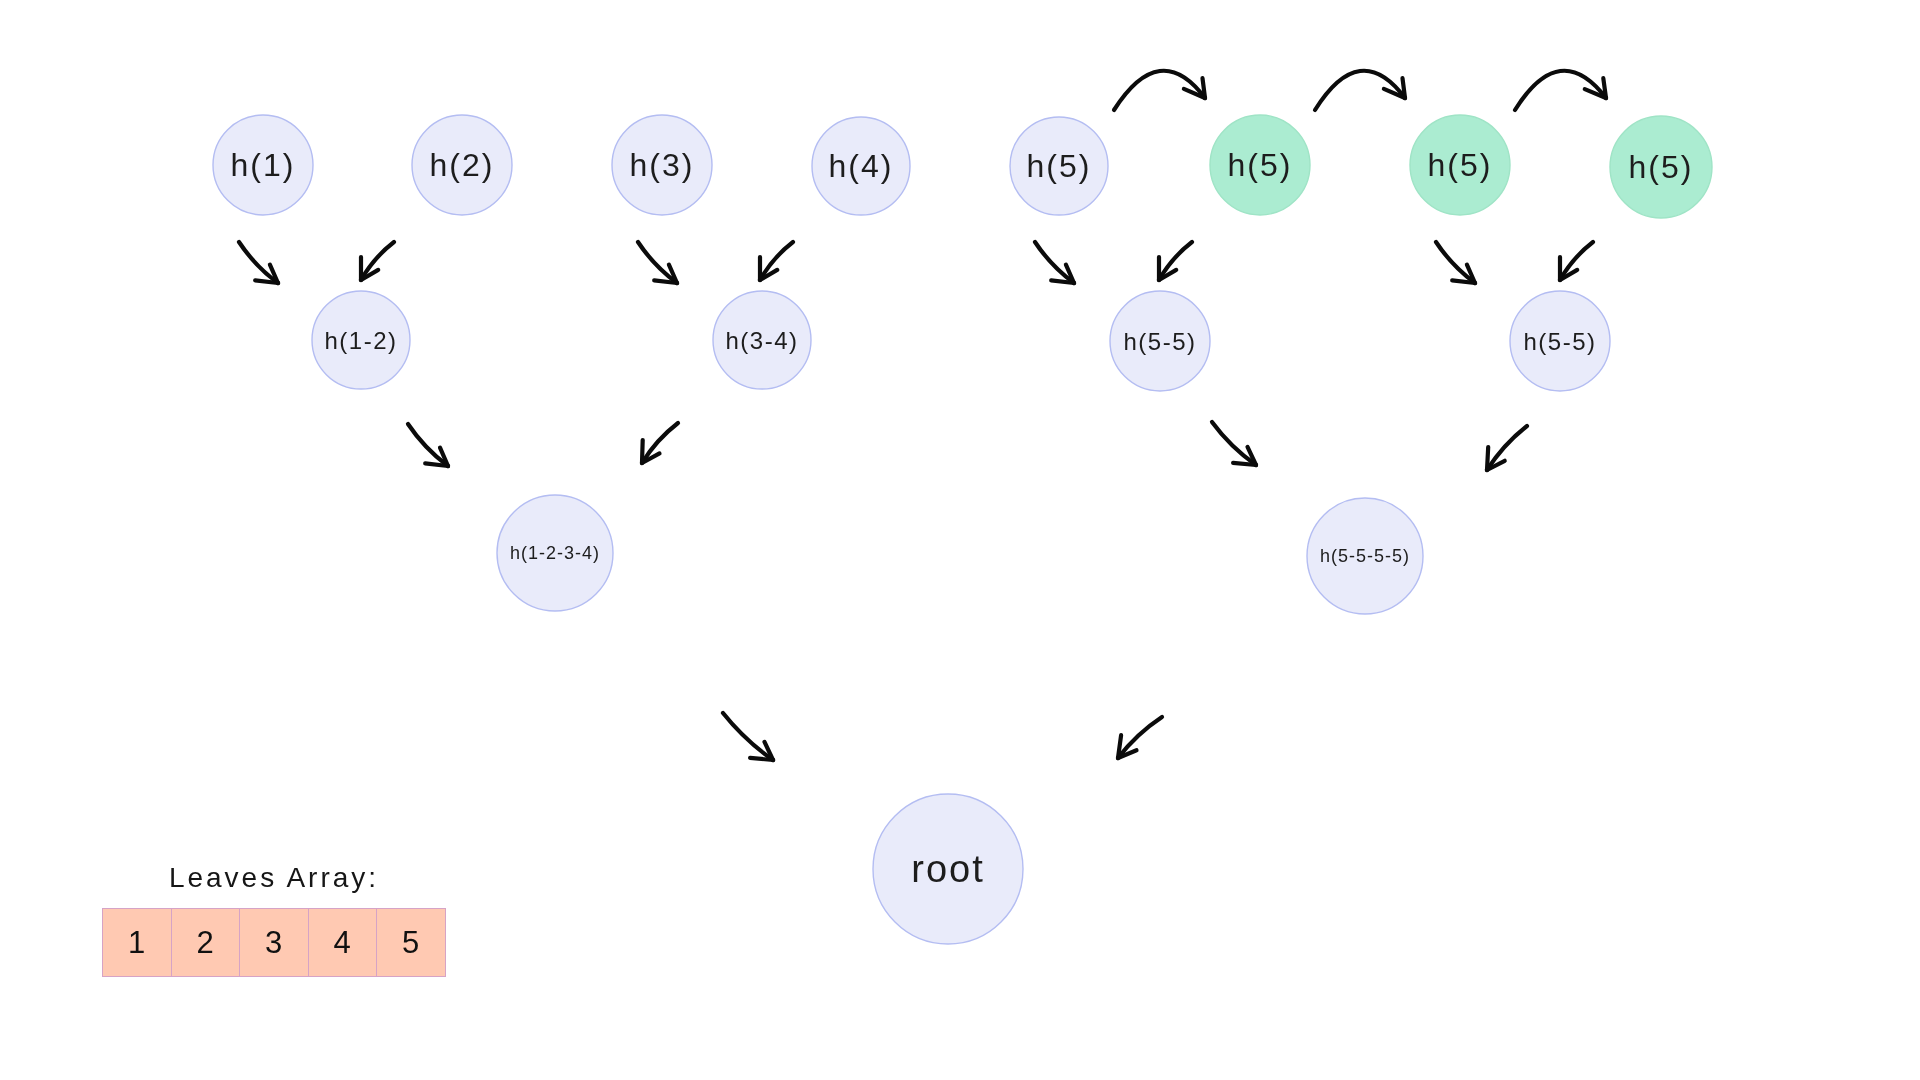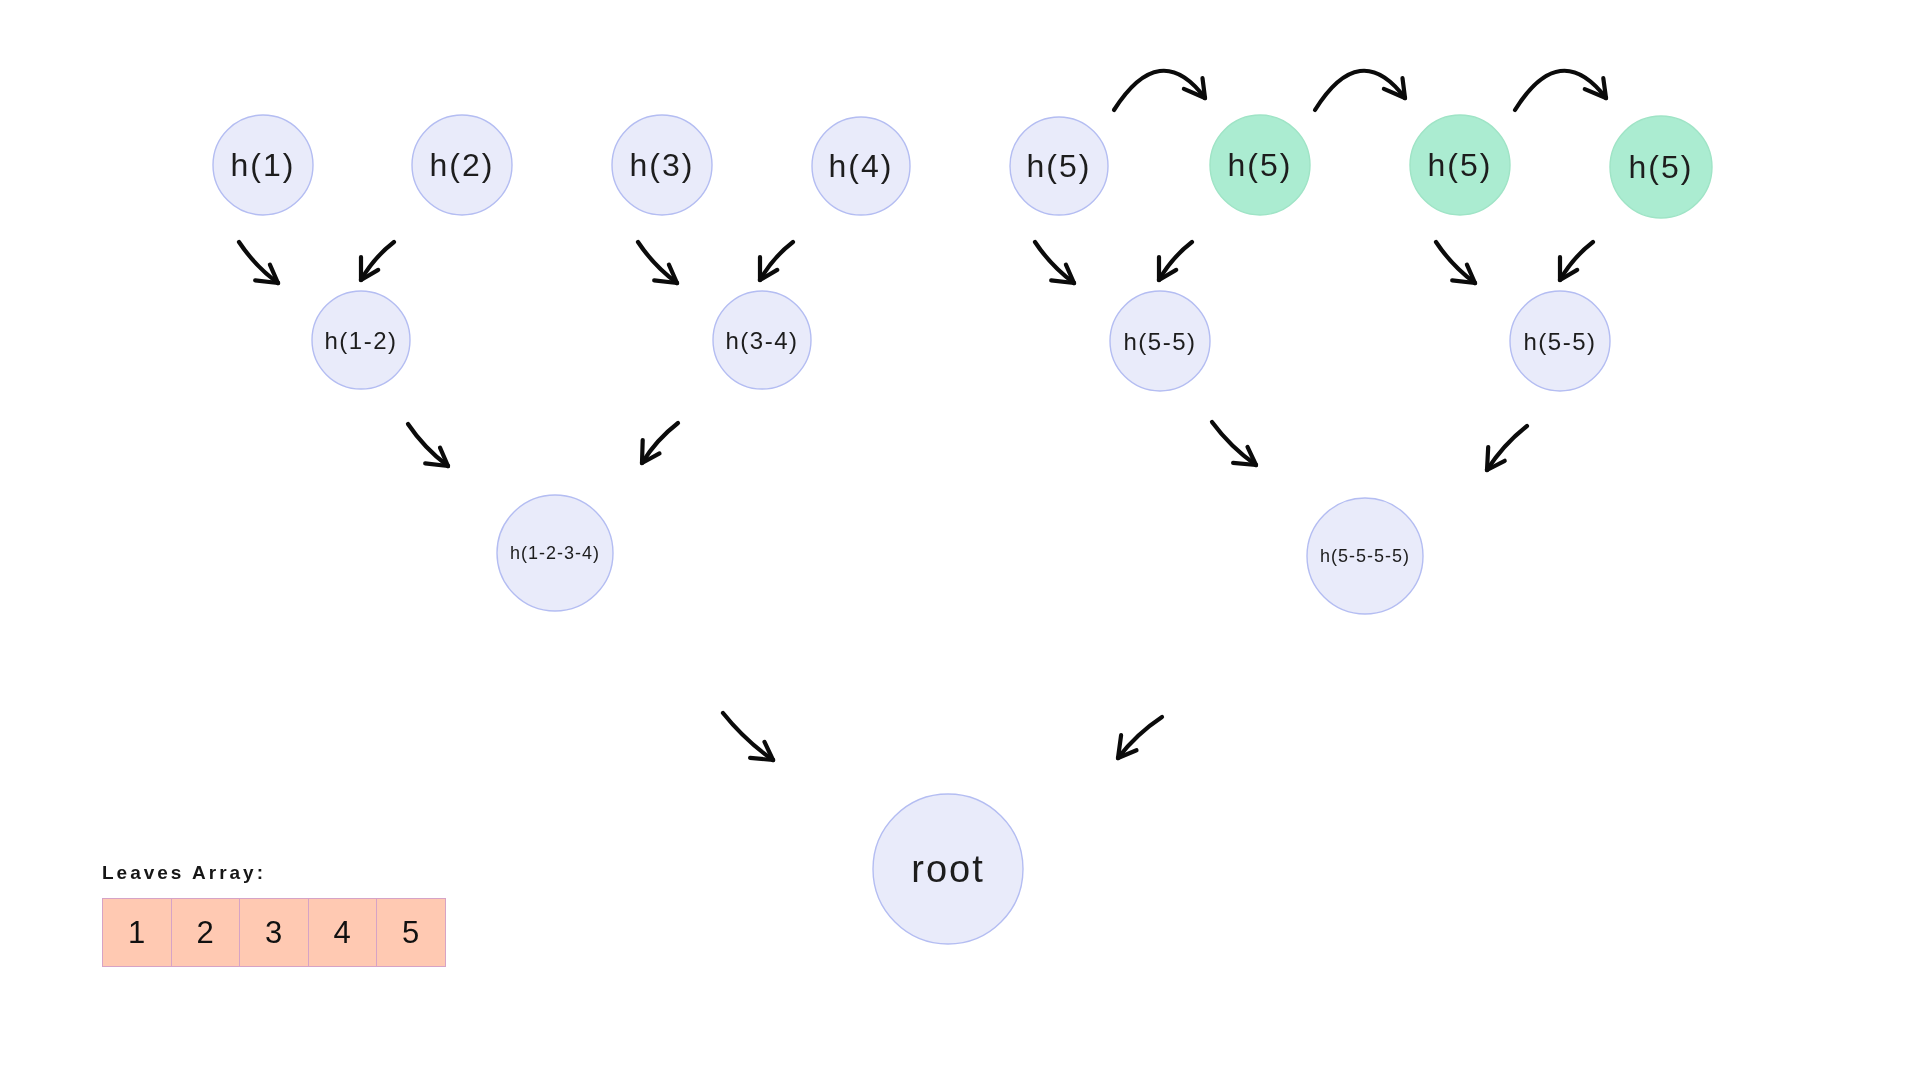--- a/index.html
+++ b/index.html
@@ -1,27 +1,28 @@
 <!DOCTYPE html>
 <html><head>
 <meta charset="utf-8">
 <style>
   html,body{margin:0;padding:0;background:#ffffff;}
   .canvas{
     position:relative;width:1920px;height:1080px;background:#ffffff;overflow:hidden;
     font-family:"Liberation Sans", sans-serif;
+    text-align:center;
   }
   #tree-svg{position:absolute;left:0;top:0;}
   .node-label{
     fill:#1d1d1d;
     font-family:"Liberation Sans", sans-serif;
   }
   .leaves-panel{position:absolute;left:102px;top:862px;}
   .leaves-label{
-    font-size:19px;letter-spacing:3px;color:#161616;font-weight:700;
+    font-size:28px;letter-spacing:3px;color:#161616;font-weight:400;
   }
   .leaves-cells{display:flex;margin-top:14px;}
   .leaf-cell{
     width:70px;height:69px;box-sizing:border-box;
     border:1.5px solid #d6a3c6;margin-left:-1.5px;
     display:flex;align-items:center;justify-content:center;
     font-size:31px;color:#111111;letter-spacing:1px;
   }
   .leaf-cell:first-child{margin-left:0;}
 </style>

